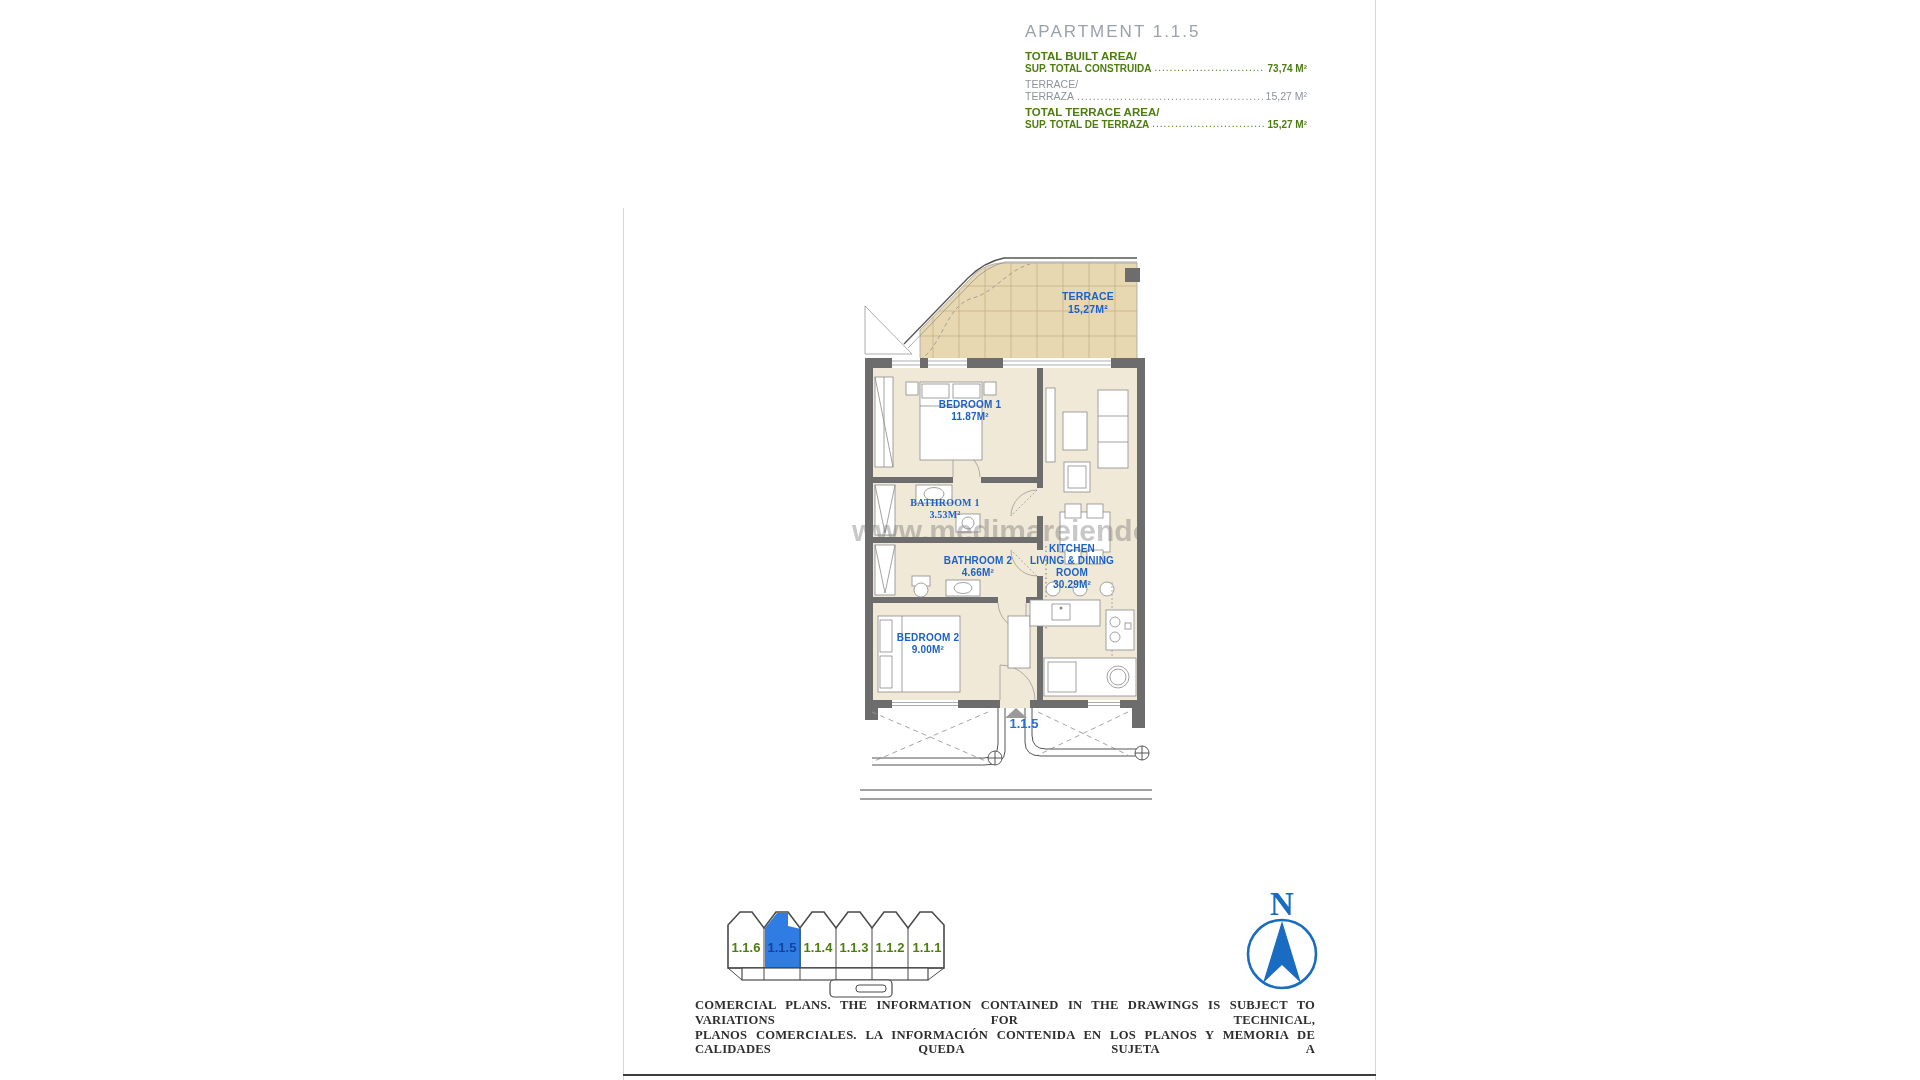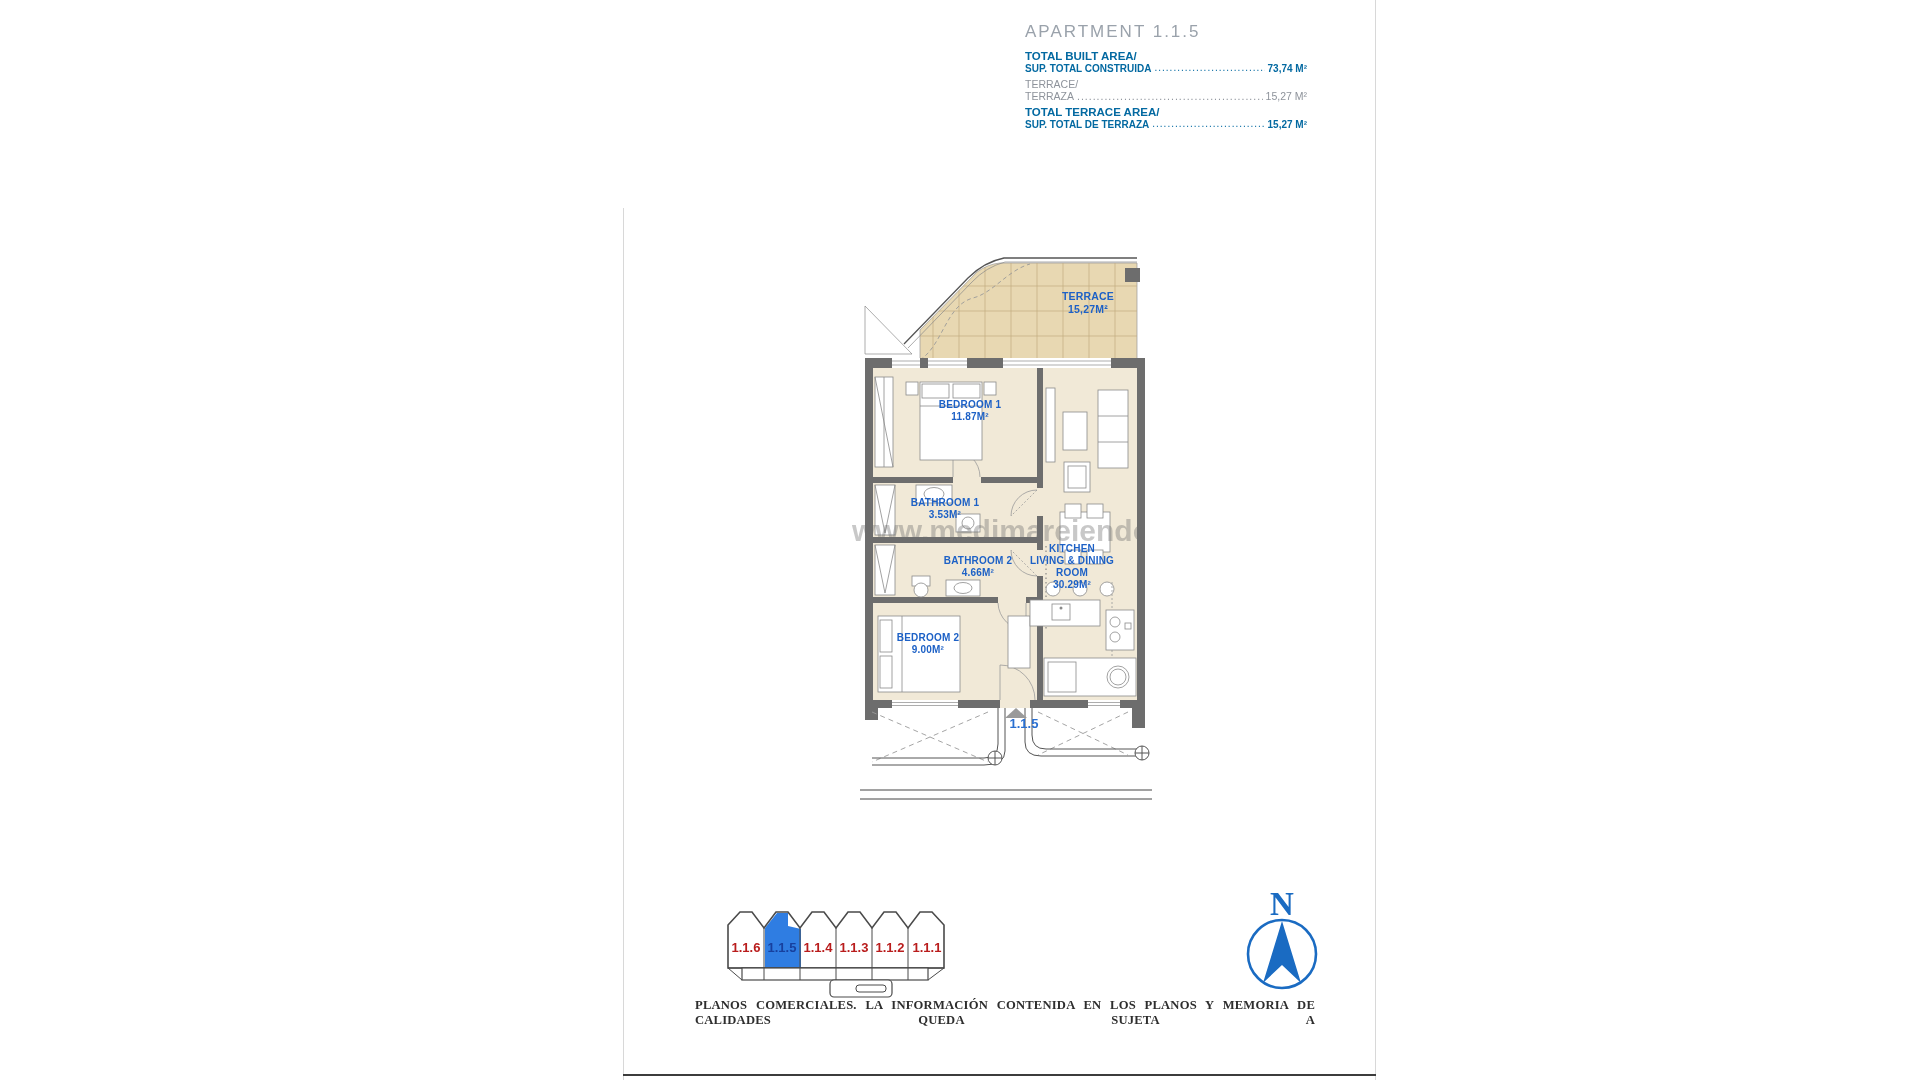--- a/index.html
+++ b/index.html
@@ -8,40 +8,40 @@
   .vline{position:absolute;width:1px;background:#d8d8d8;}
   .bottom-rule{position:absolute;left:583px;top:1074px;width:753px;height:2px;background:#3c3c3c;}
 
   
   .hdr{position:absolute;left:985px;top:22px;width:282px;}
   .hdr-title{font-size:17px;letter-spacing:2px;color:#9aa2ab;font-weight:500;margin-bottom:8px;}
   .arow{margin-bottom:4px;}
   .arow .l1{font-size:11.5px;font-weight:bold;}
   .arow .l2{display:flex;align-items:flex-end;font-size:10px;font-weight:bold;}
   .arow.gray .l1,.arow.gray .l2{color:#8e939b;font-weight:normal;font-size:10.5px;}
-  .arow.blue{color:#0369a1;}
+  .arow.blue{color:#4d7c0f;}
   .leader{flex:1;overflow:hidden;white-space:nowrap;height:12px;margin:0 3px;}
   .leader::after{content:"........................................................................................";letter-spacing:1px;font-weight:normal;}
   .arow .val{white-space:nowrap;}
 
   
   .plan-svg{position:absolute;left:818px;top:250px;z-index:1;}
   .key-svg{position:absolute;left:678px;top:903px;z-index:1;}
   .north-svg{position:absolute;left:1204px;top:884px;z-index:1;}
 
   .room-label{position:absolute;z-index:3;text-align:center;font-size:10px;font-weight:bold;
               color:#1d61c6;letter-spacing:.2px;line-height:1.2;}
   .room-label.terrace{font-size:10.5px;}
   .entry-label{position:absolute;z-index:3;text-align:center;font-size:13px;font-weight:bold;color:#2a6fd0;}
 
   .watermark{position:absolute;left:812px;top:514px;width:292px;height:42px;overflow:hidden;
              white-space:nowrap;z-index:2;font-size:30px;font-weight:bold;
              color:rgba(110,110,110,0.38);letter-spacing:0;}
 
-  .key-label{position:absolute;z-index:3;width:36px;text-align:center;font-size:13px;font-weight:bold;color:#b91c1c;}
+  .key-label{position:absolute;z-index:3;width:36px;text-align:center;font-size:13px;font-weight:bold;color:#4d7c0f;}
   .key-label.hl{color:#17409e;}
 
   
   .disc{position:absolute;left:655px;top:998px;width:620px;color:#2e2e2e;
         font-family:"Liberation Serif",serif;font-weight:bold;font-size:12.6px;line-height:14.8px;
         letter-spacing:.2px;}
   .disc .jl{text-align:justify;text-align-last:justify;}
 
   svg .wall{fill:#6d6d6d;stroke:none;}
   svg .furn{fill:#ffffff;stroke:#8a8a8a;stroke-width:.8;}
@@ -262,21 +262,21 @@
   <div class="watermark">www.medimareiendom</div>
 
   <div class="room-label terrace" style="left:996px;top:290px;width:104px;">
     <div>TERRACE</div>
       <div class="area">15,27M²</div>
   </div>
   <div class="room-label" style="left:878px;top:399px;width:104px;">
     <div>BEDROOM 1</div>
       <div class="area">11.87M²</div>
   </div>
-  <div class="room-label" style="left:853px;top:497px;width:104px;">
+  <div class="room-label" style="left:853px;top:497px;width:104px;font-family:Liberation Serif, serif;">
     <div>BATHROOM 1</div>
       <div class="area">3.53M²</div>
   </div>
   <div class="room-label" style="left:886px;top:555px;width:104px;">
     <div>BATHROOM 2</div>
       <div class="area">4.66M²</div>
   </div>
   <div class="room-label" style="left:836px;top:632px;width:104px;">
     <div>BEDROOM 2</div>
       <div class="area">9.00M²</div>
@@ -320,17 +320,18 @@
   <div class="key-label" style="left:832px;top:940px;">1.1.2</div>
   <div class="key-label" style="left:869px;top:940px;">1.1.1</div>
 
   <svg class="north-svg" width="76" height="110" viewBox="0 0 76 110">
     <text x="38" y="31" text-anchor="middle" font-family="Liberation Serif, serif" font-size="33" font-weight="bold" fill="#1a6bc2">N</text>
     <circle cx="38" cy="70" r="34" fill="none" stroke="#1a6bc2" stroke-width="2.6"></circle>
     <polygon points="38,37 57,99 38,81 19,99" fill="#1a6bc2"></polygon>
   </svg>
 
   <div class="disc">
+    <div class="jl">COMERCIAL PLANS. THE INFORMATION CONTAINED IN THE DRAWINGS IS SUBJECT TO VARIATIONS FOR TECHNICAL,</div>
     <div class="jl">PLANOS COMERCIALES. LA INFORMACIÓN CONTENIDA EN LOS PLANOS Y MEMORIA DE CALIDADES QUEDA SUJETA A</div>
 
   </div>
 
 </div>
 
 </body></html>

